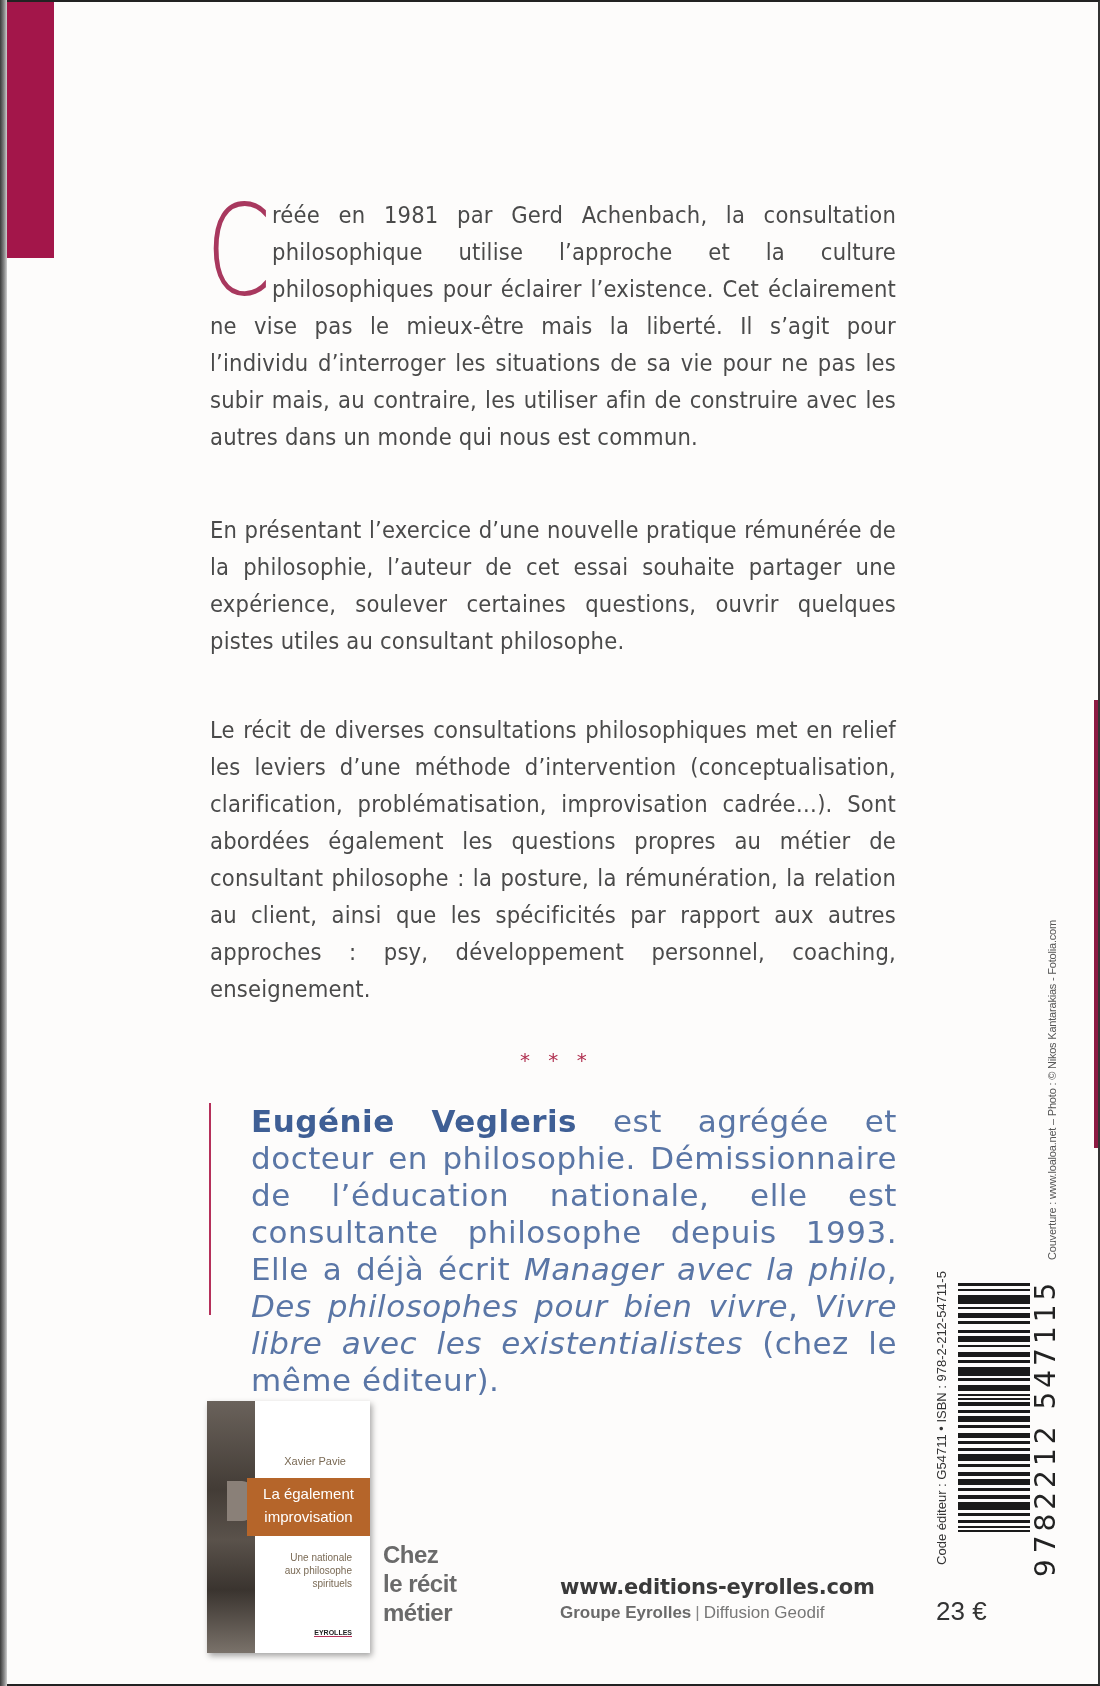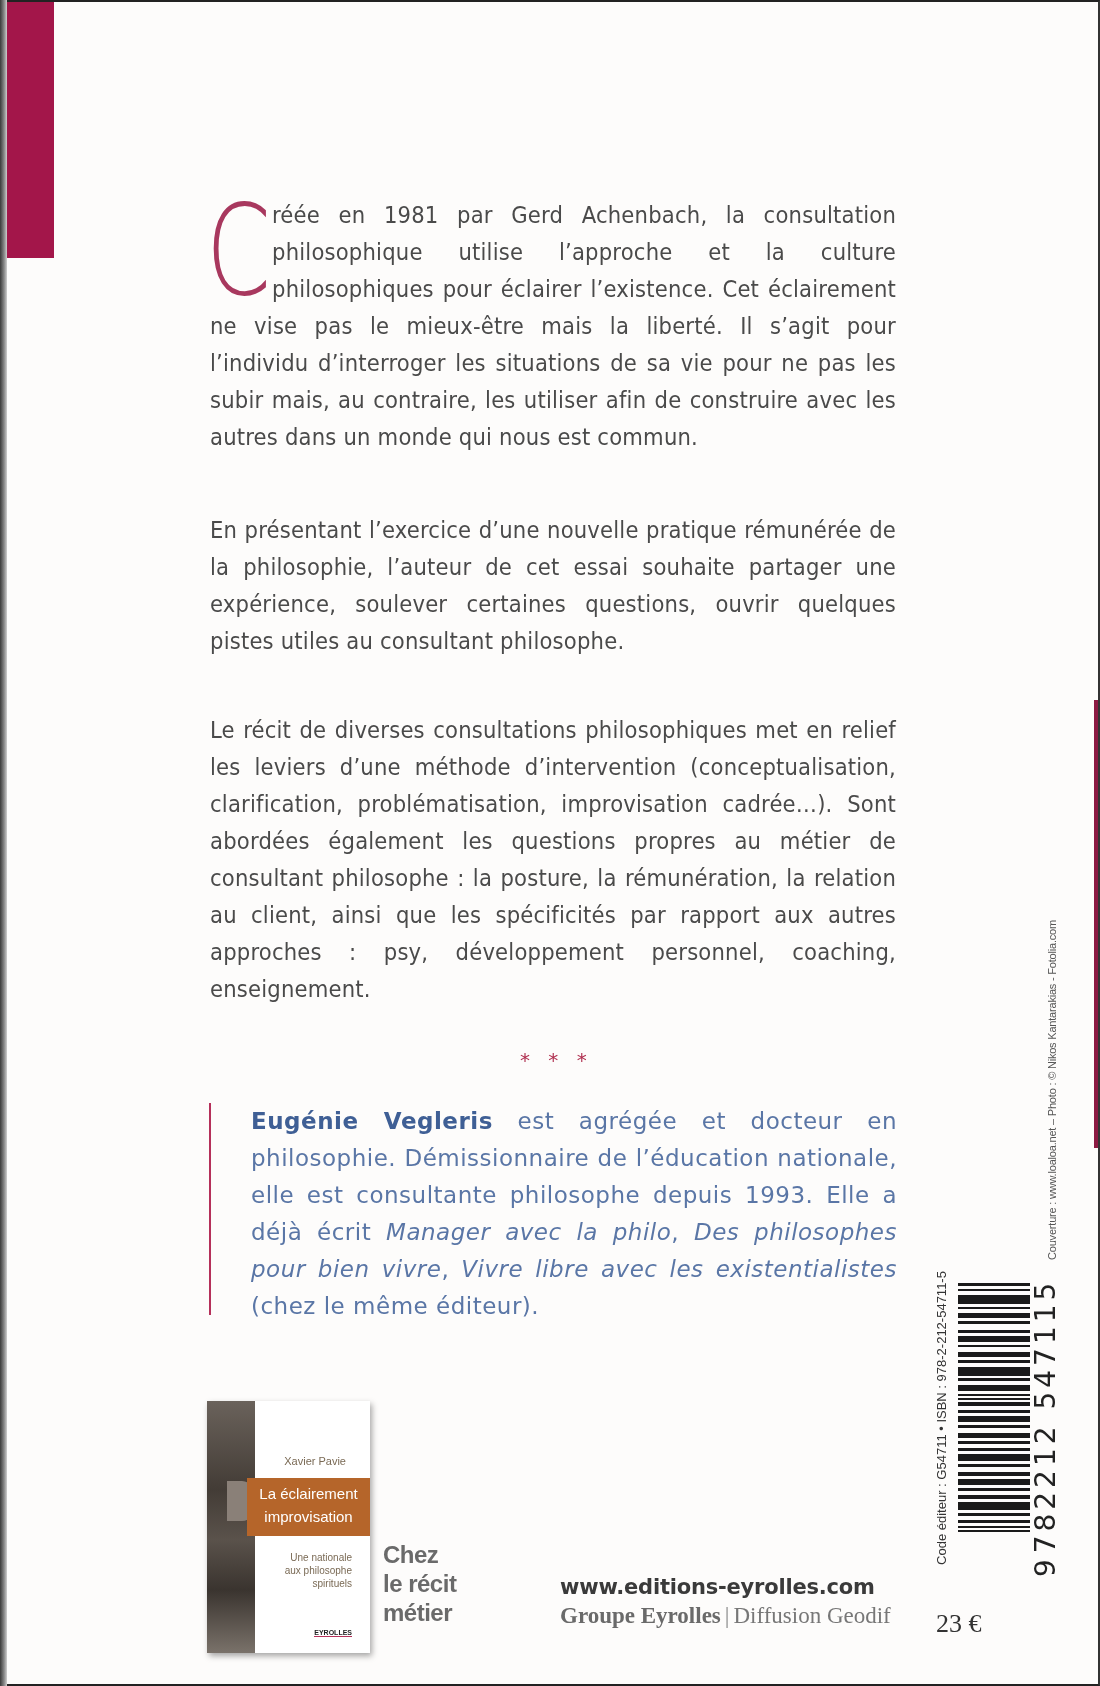--- a/index.html
+++ b/index.html
@@ -10,50 +10,50 @@
   .right-strip { position:absolute; left:1094px; top:700px; width:4px; height:448px; background:#8c1a42; }
 
   .body-text { position:absolute; left:210px; width:686px; color:#4a4a4a; font-family:"DejaVu Sans Condensed","DejaVu Sans", sans-serif; font-size:23.5px; line-height:37px; text-align:justify; letter-spacing:0.2px; }
   .p1 { top:197px; }
   .dropcap { float:left; color:#a8385e; font-size:124px; line-height:96px; height:100px; margin:6px 6px 0 -4px; font-weight:300; font-family:"DejaVu Sans", sans-serif; transform:scaleX(0.75); transform-origin:left top; width:60px; }
   .p2 { top:512px; }
   .p3 { top:712px; }
   .asterisks { position:absolute; left:520px; top:1048px; color:#b03050; font-size:20px; letter-spacing:6px; }
 
   .bio { position:absolute; left:209px; top:1103px; width:687px; height:212px; border-left:2px solid #b5305a; }
-  .bio-text { position:absolute; left:40px; top:0; width:646px; color:#5a76a6; font-size:23px; line-height:37px; text-align:justify; letter-spacing:0.5px; font-family:"DejaVu Sans", sans-serif; }
+  .bio-text { position:absolute; left:40px; top:0; width:646px; color:#5a76a6; font-size:31px; line-height:37px; text-align:justify; letter-spacing:0.5px; font-family:"DejaVu Sans", sans-serif; }
   .bio-name { color:#3f5f95; font-weight:bold; }
   .bio-text i { font-style:italic; }
 
   .credit { position:absolute; left:1042px; top:925px; width:20px; height:330px; }
   .credit span { position:absolute; left:50%; top:50%; white-space:nowrap; transform:translate(-50%,-50%) rotate(-90deg); font-family:"Liberation Sans", sans-serif; font-size:11px; color:#555; letter-spacing:-0.2px; }
 
   .code-editeur { position:absolute; left:930px; top:1283px; width:22px; height:270px; }
   .code-editeur span { position:absolute; left:50%; top:50%; white-space:nowrap; transform:translate(-50%,-50%) rotate(-90deg); font-family:"Liberation Sans", sans-serif; font-size:13px; color:#333; }
   .barcode { position:absolute; left:958px; top:1283px; width:72px; height:265px; display:flex; flex-direction:column; }
   .barcode .bar { background:#1a1a1a; width:72px; }
   .barcode .gap { width:72px; }
   .barcode-digits { position:absolute; left:1032px; top:1283px; width:26px; height:265px; }
   .barcode-digits span { position:absolute; left:50%; top:50%; white-space:nowrap; transform:translate(-50%,-50%) rotate(-90deg); font-family:"DejaVu Sans", sans-serif; font-size:28px; color:#222; letter-spacing:4px; }
   .barcode-nine { position:absolute; left:1032px; top:1555px; width:26px; height:26px; }
   .barcode-nine span { position:absolute; left:50%; top:50%; transform:translate(-50%,-50%) rotate(-90deg); font-size:28px; color:#222; font-family:"DejaVu Sans", sans-serif; }
-  .price { position:absolute; left:936px; top:1596px; font-family:Liberation Serif, serif; font-size:26px; color:#333;margin-top:13px; }
+  .price { position:absolute; left:936px; top:1596px; font-family:Liberation Sans, sans-serif; font-size:26px; color:#333; }
 
   .book { position:absolute; left:207px; top:1401px; width:163px; height:252px; background:#fff; box-shadow:2px 3px 6px rgba(0,0,0,0.35); overflow:hidden; }
   .book-face { position:absolute; left:0; top:0; width:48px; height:252px; background:linear-gradient(to bottom,#6a625b,#433c36 35%,#5a524b 55%,#3a342f 75%,#7a726a); }
   .book-face:after { content:""; position:absolute; left:20px; top:80px; width:30px; height:40px; background:#8a8078; border-radius:0 60% 60% 0; }
   .book-author { position:absolute; right:24px; top:54px; font-family:"Liberation Sans", sans-serif; font-size:11px; color:#7a6a55; }
   .book-band { position:absolute; left:40px; top:77px; width:123px; height:58px; background:#b5652a; }
   .book-title { position:absolute; left:40px; top:81px; width:123px; text-align:center; color:#fff; font-family:"Liberation Sans", sans-serif; font-size:15px; line-height:23px; }
   .book-subtitle { position:absolute; right:18px; top:150px; width:100px; text-align:right; color:#7a6a55; font-family:"Liberation Sans", sans-serif; font-size:10px; line-height:13px; }
   .book-publisher { position:absolute; right:18px; top:228px; font-family:"Liberation Sans", sans-serif; font-size:7px; font-weight:bold; color:#222; border-bottom:1px solid #b5305a; }
   .same-publisher { position:absolute; left:383px; top:1540px; font-family:"Liberation Sans", sans-serif; font-weight:bold; font-size:24px; line-height:29px; color:#6a6a6a; letter-spacing:-0.5px; }
 
   .website { position:absolute; left:560px; top:1575px; font-family:"DejaVu Sans", sans-serif; font-weight:bold; font-size:21px; color:#3a3a3a; letter-spacing:-0.2px; }
-  .group-line { position:absolute; left:560px; top:1603px; font-family:Liberation Serif, serif; font-size:23px; color:#6a6a6a; }
+  .group-line { position:absolute; left:560px; top:1603px; font-family:Liberation Sans, sans-serif; font-size:17px; color:#6a6a6a; }
   .group-line .bold { font-weight:bold; }
   .group-line .sep { color:#888; padding:0 4px; }
   .group-line .reg { color:#777; }
 </style>
 </head>
 <body>
 
 <div class="frame"></div>
 <div class="left-edge"></div>
 <div class="maroon-block"></div>
@@ -154,21 +154,21 @@
     <span>9</span>
   </div>
 
 <div class="price">23 €</div>
 
 <div class="book">
   <div class="book-face"></div>
   <div class="book-author">Xavier Pavie</div>
   <div class="book-band"></div>
   <div class="book-title">
-    <div>La éclairement</div>
+    <div>La également</div>
     <div>improvisation</div>
   </div>
   <div class="book-subtitle">
     <div>Une nationale</div>
     <div>aux philosophe</div>
     <div>spirituels</div>
   </div>
   <div class="book-publisher">EYROLLES</div>
 </div>
 <div class="same-publisher">

